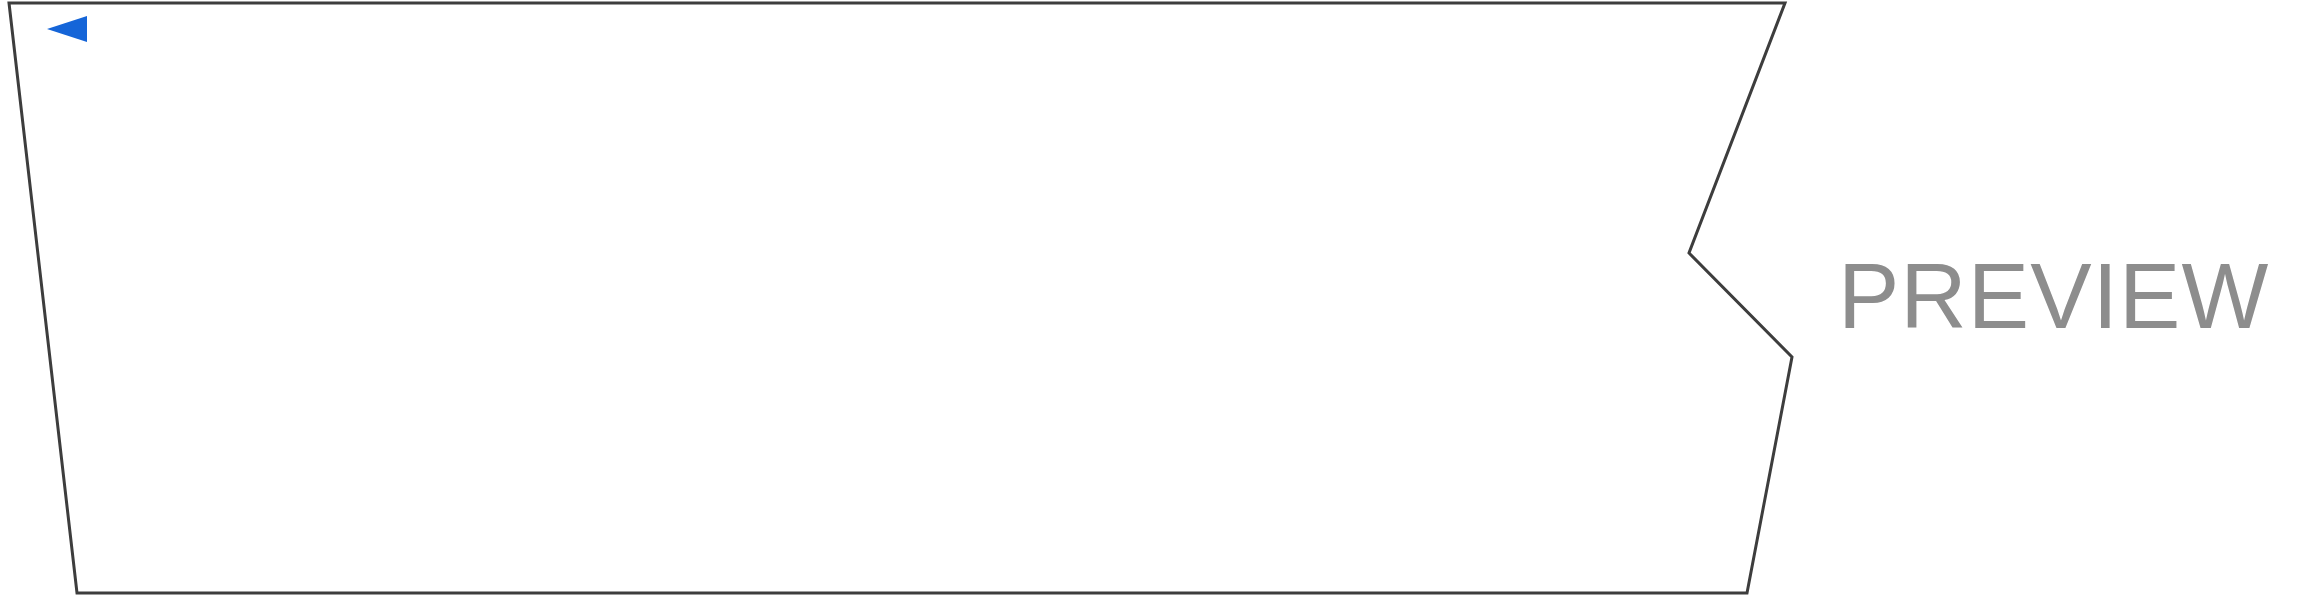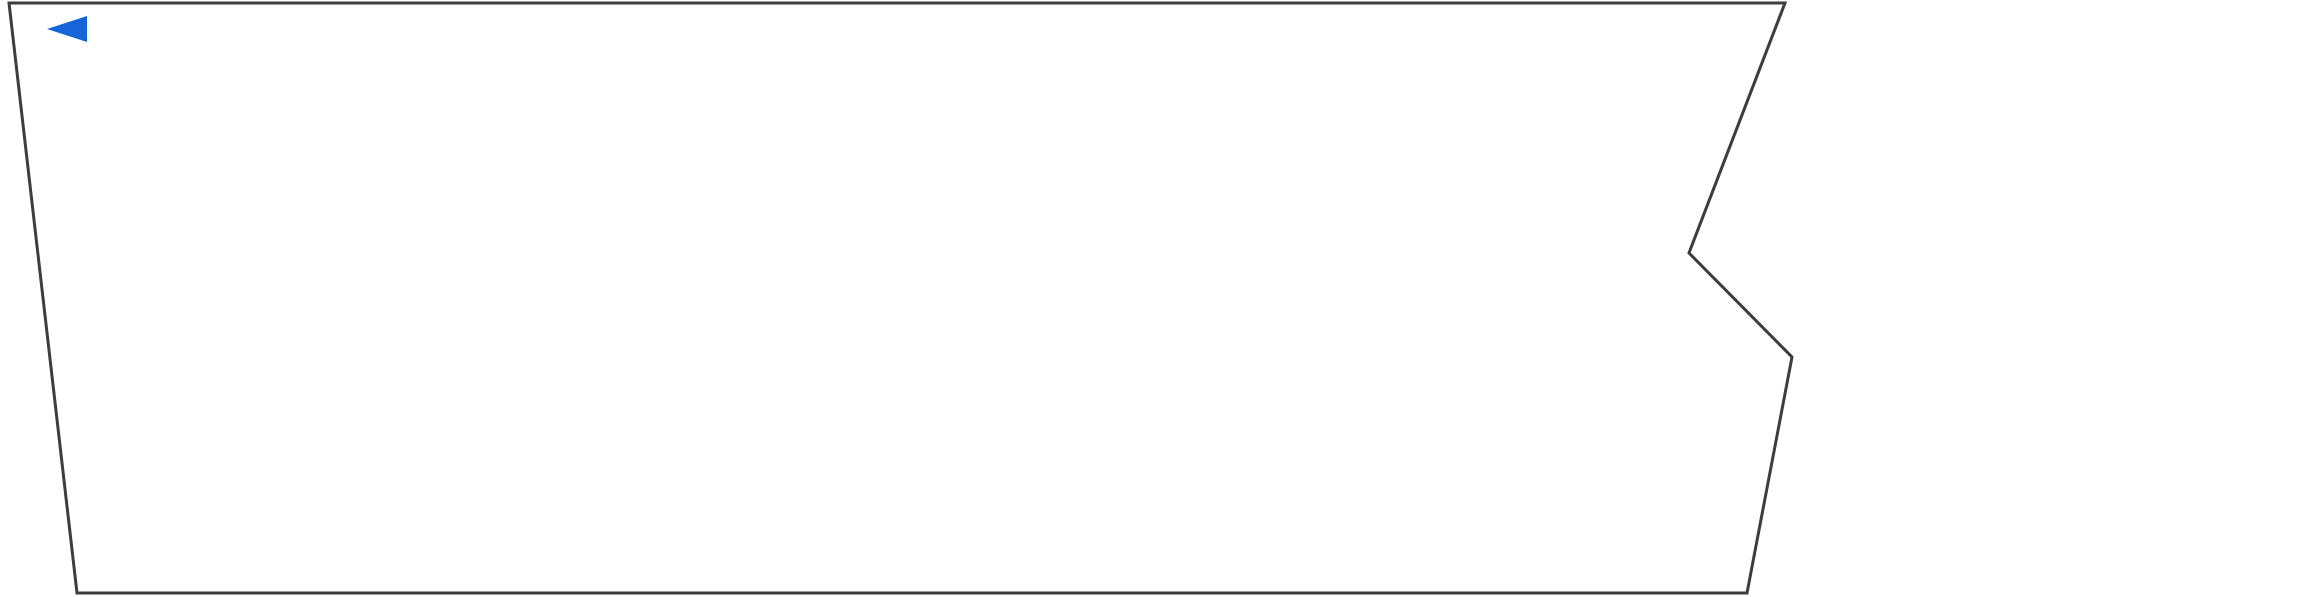--- a/index.html
+++ b/index.html
@@ -150,13 +150,14 @@
         <div class="measure-number" style="left: 1478.2px;">7</div>
         <div class="measure-number" style="left: 1695.4px;">8</div>
       </div>
     <div class="site-url">https://musicboxmaniacs.com</div>
   </div>
 
   <div class="play-button">
     <div class="play-tri"></div>
   </div>
 
+  <div class="preview-mark">PREVIEW</div>
 </div>
 
 </body></html>

